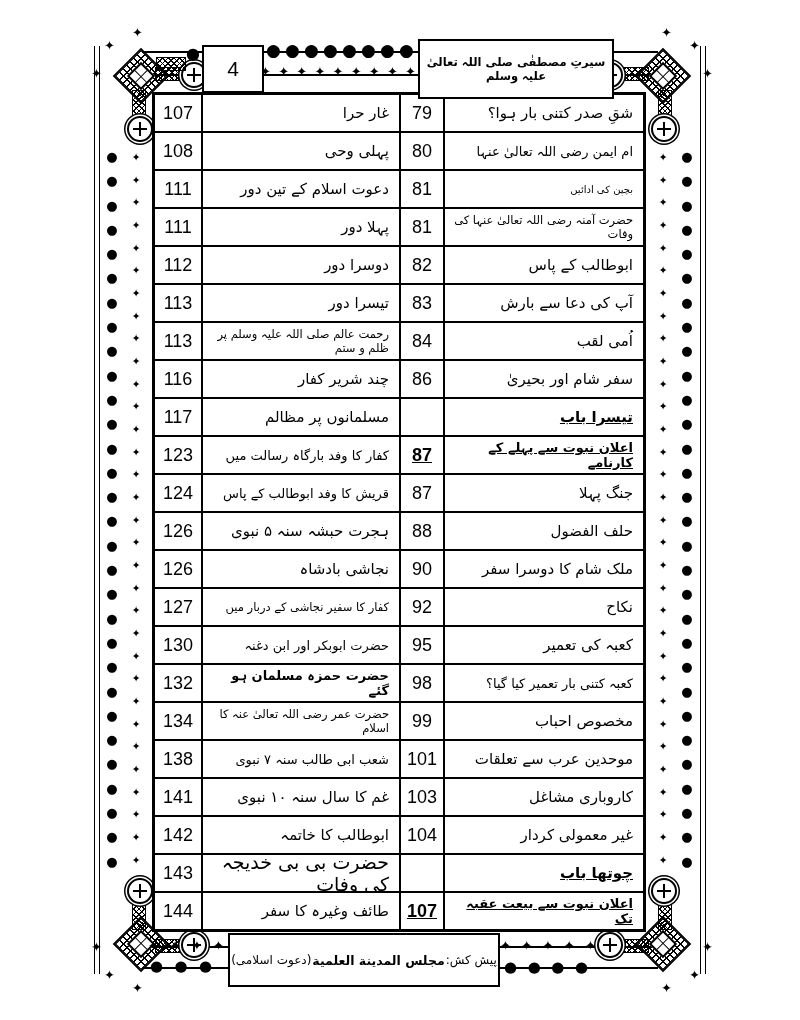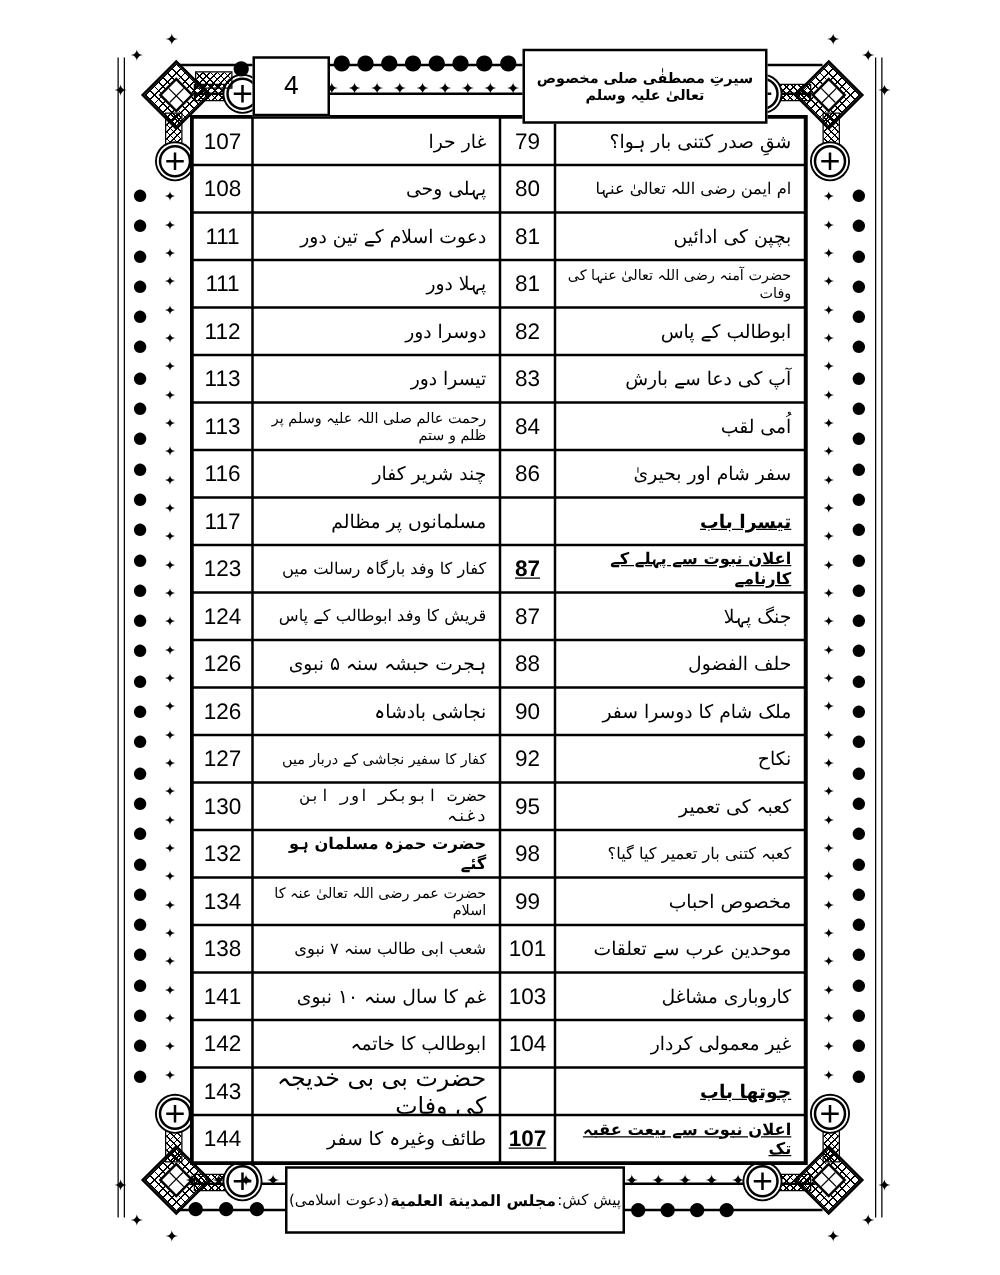--- a/index.html
+++ b/index.html
@@ -323,36 +323,36 @@
     <span>●</span>
     <span>●</span>
   </div>
 <span class="lone-dot">●</span>
 <div class="c-bar mini-bar"></div>
 
 <div class="numbox">
   <span>4</span>
 </div>
 <div class="titlebox">
-  <span>سیرتِ مصطفٰی صلی مخصوص تعالیٰ علیہ وسلم</span>
+  <span>سیرتِ مصطفٰی صلی اللہ تعالیٰ علیہ وسلم</span>
 </div>
 
 <div id="toc">
     <div class="cell num">107</div>
     <div class="cell title" dir="rtl" style="font-size: 15px;">غار حرا</div>
     <div class="cell num">79</div>
     <div class="cell title" dir="rtl" style="font-size: 15px;">شقِ صدر کتنی بار ہوا؟</div>
     <div class="cell num">108</div>
     <div class="cell title" dir="rtl" style="font-size: 15px;">پہلی وحی</div>
     <div class="cell num">80</div>
     <div class="cell title" dir="rtl" style="font-size: 13px;">ام ایمن رضی اللہ تعالیٰ عنہا</div>
     <div class="cell num">111</div>
     <div class="cell title" dir="rtl" style="font-size: 15px;">دعوت اسلام کے تین دور</div>
     <div class="cell num">81</div>
-    <div class="cell title" dir="rtl" style="font-size: 15px;">بچپن کی ادائیں</div>
+    <div class="cell title" dir="rtl" style="font-size: 10px;">بچپن کی ادائیں</div>
     <div class="cell num">111</div>
     <div class="cell title" dir="rtl" style="font-size: 15px;">پہلا دور</div>
     <div class="cell num">81</div>
     <div class="cell title" dir="rtl" style="font-size: 11.5px;">حضرت آمنہ رضی اللہ تعالیٰ عنہا کی وفات</div>
     <div class="cell num">112</div>
     <div class="cell title" dir="rtl" style="font-size: 15px;">دوسرا دور</div>
     <div class="cell num">82</div>
     <div class="cell title" dir="rtl" style="font-size: 15px;">ابوطالب کے پاس</div>
     <div class="cell num">113</div>
     <div class="cell title" dir="rtl" style="font-size: 15px;">تیسرا دور</div>
@@ -384,21 +384,21 @@
     <div class="cell title" dir="rtl" style="font-size: 15px;">حلف الفضول</div>
     <div class="cell num">126</div>
     <div class="cell title" dir="rtl" style="font-size: 15px;">نجاشی بادشاہ</div>
     <div class="cell num">90</div>
     <div class="cell title" dir="rtl" style="font-size: 15px;">ملک شام کا دوسرا سفر</div>
     <div class="cell num">127</div>
     <div class="cell title" dir="rtl" style="font-size: 11.5px;">کفار کا سفیر نجاشی کے دربار میں</div>
     <div class="cell num">92</div>
     <div class="cell title" dir="rtl" style="font-size: 15px;">نکاح</div>
     <div class="cell num">130</div>
-    <div class="cell title" dir="rtl" style="font-size: 13px; font-family: Liberation Mono, monospace;">حضرت ابوبکر اور ابن دغنہ</div>
+    <div class="cell title" dir="rtl" style="font-size: 13px;">حضرت ابوبکر اور ابن دغنہ</div>
     <div class="cell num">95</div>
     <div class="cell title" dir="rtl" style="font-size: 15px;">کعبہ کی تعمیر</div>
     <div class="cell num">132</div>
     <div class="cell title" dir="rtl" style="font-size: 13px; font-weight: bold;">حضرت حمزہ مسلمان ہو گئے</div>
     <div class="cell num">98</div>
     <div class="cell title" dir="rtl" style="font-size: 13px;">کعبہ کتنی بار تعمیر کیا گیا؟</div>
     <div class="cell num">134</div>
     <div class="cell title" dir="rtl" style="font-size: 11.5px;">حضرت عمر رضی اللہ تعالیٰ عنہ کا اسلام</div>
     <div class="cell num">99</div>
     <div class="cell title" dir="rtl" style="font-size: 15px;">مخصوص احباب</div>

